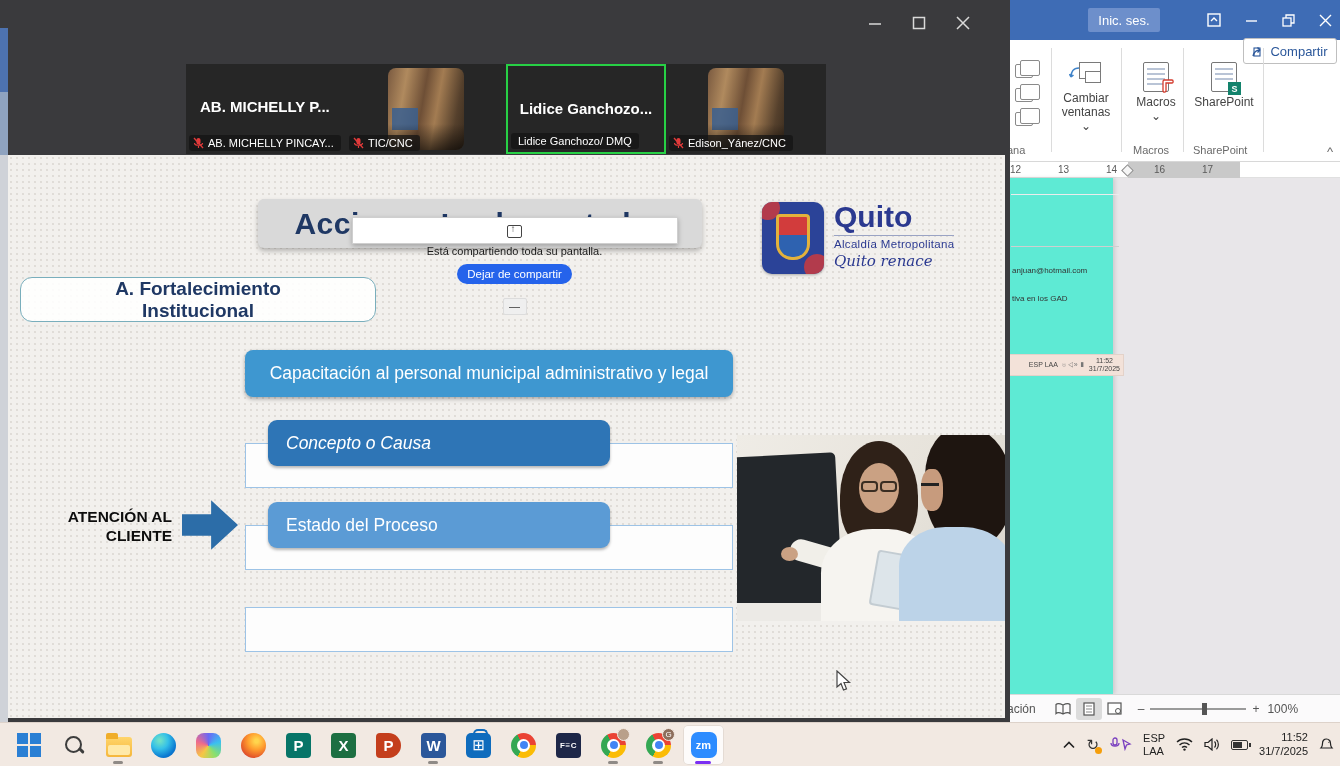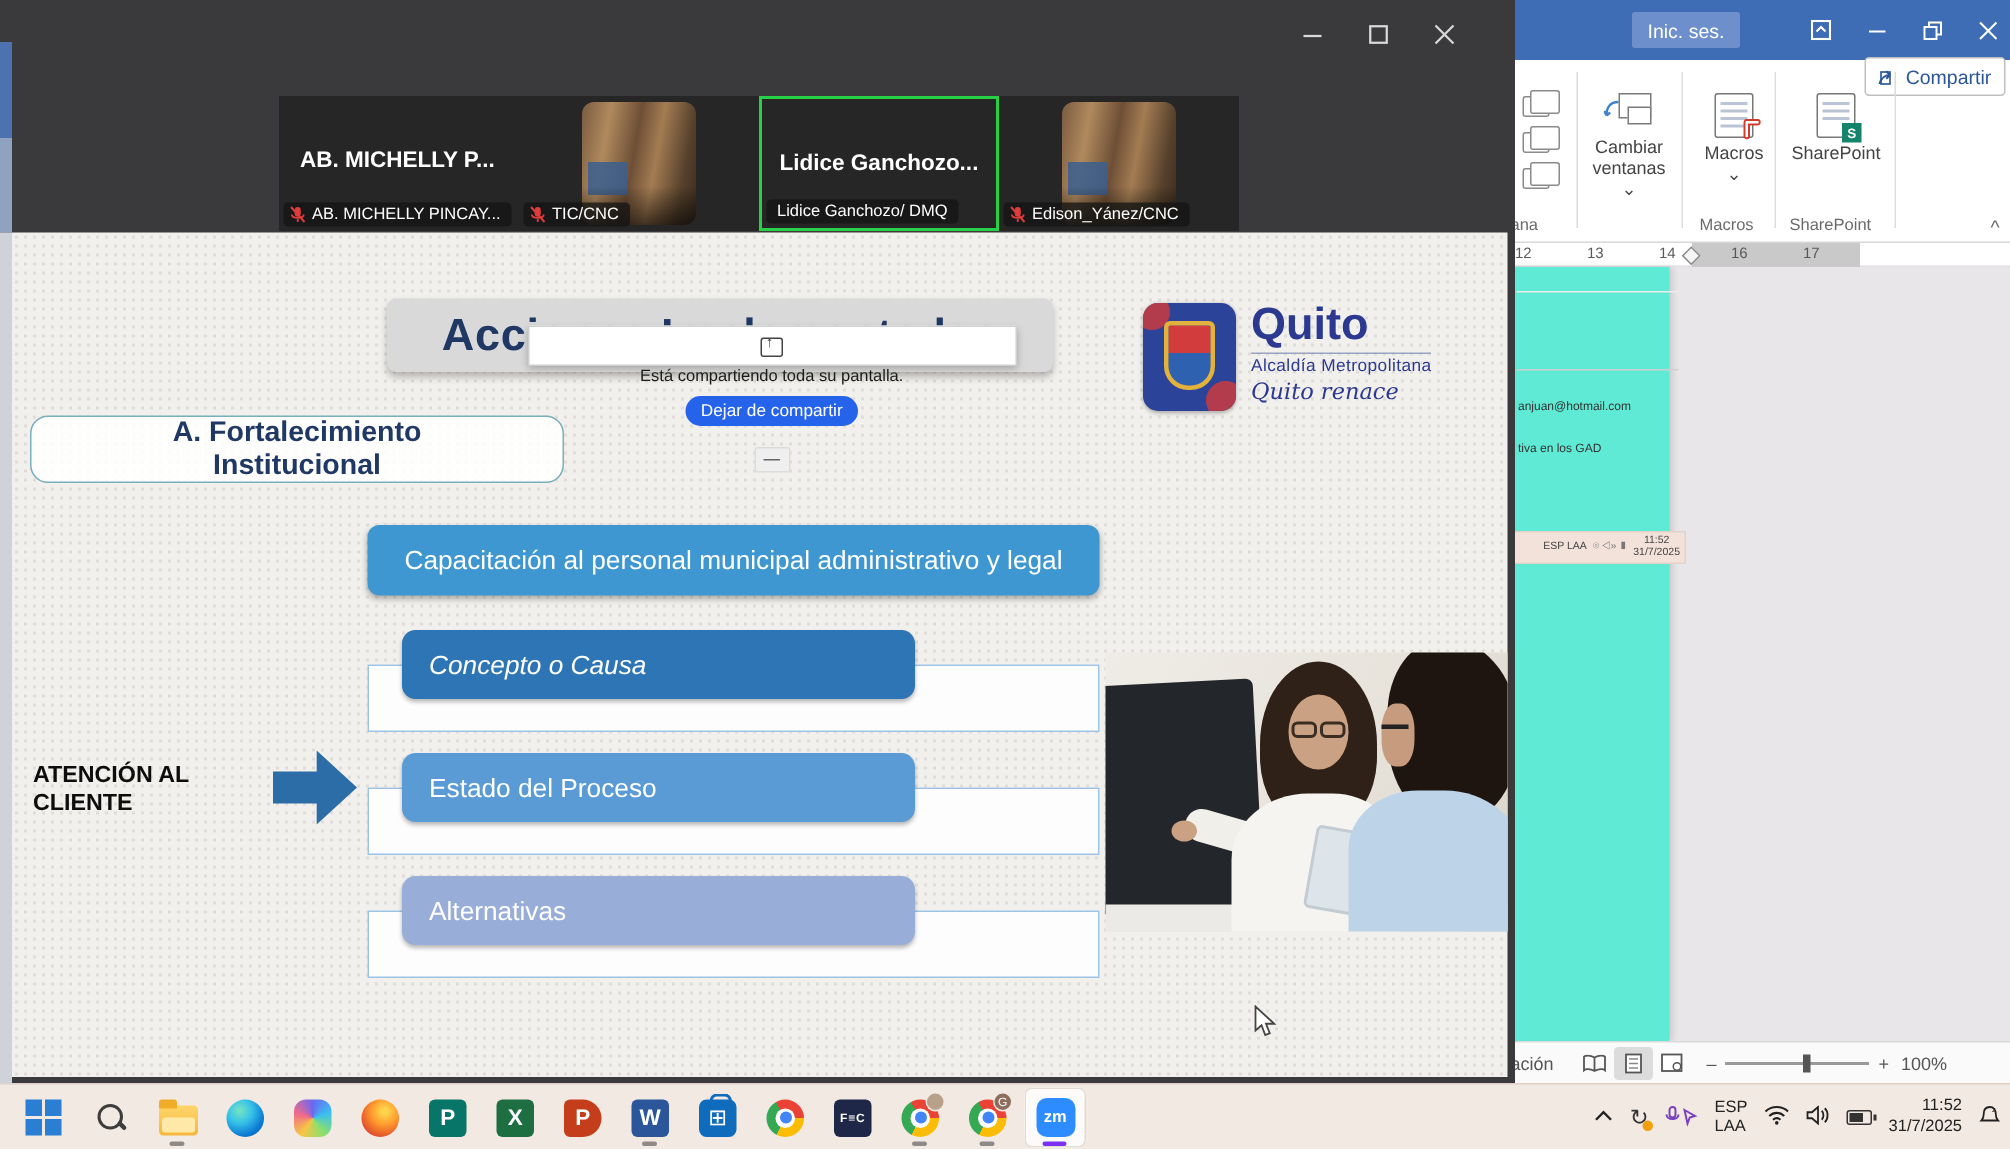--- a/index.html
+++ b/index.html
@@ -73,21 +73,21 @@
   .crest::after { content:""; position:absolute; right:-6px; bottom:-6px; width:26px; height:26px; background:#d43a3a; border-radius:50%; opacity:.8; }
   .crest .shield { position:absolute; left:14px; top:12px; width:34px; height:46px; border:3px solid #e3b23c; border-radius:4px 4px 16px 16px; background:linear-gradient(#d23c3c 0 46%, #2e62b0 46% 100%); }
   .logo-text .name { color:#2b3990; font-size:30px; font-weight:800; line-height:1; }
   .logo-text .sub { color:#2b3990; font-size:11.5px; border-top:1px solid #9aa3c4; margin-top:3px; padding-top:2px; letter-spacing:.3px; }
   .logo-text .tag { color:#2b3990; font-family:"DejaVu Serif", serif; font-style:italic; font-size:15px; margin-top:2px; }
   .section-box { left:12px; top:122px; width:356px; height:45px; background:rgba(255,255,255,.88); border:1.5px solid #79aebc; border-radius:12px; display:flex; flex-direction:column; align-items:center; justify-content:center; color:#1f3864; font-size:19px; font-weight:800; line-height:1.15; }
   .header-box { left:237px; top:195px; width:488px; height:47px; background:#3e97d0; border-radius:8px; box-shadow:0 2px 4px rgba(0,0,0,.3); display:flex; align-items:center; justify-content:center; text-align:center; color:#fff; font-size:17.5px; padding:0 14px; line-height:1.25; }
   .row-outline { left:237px; width:488px; height:45px; background:#fdfdfd; border:1px solid #9dc3e6; }
   .row-box { left:260px; width:342px; height:46px; border-radius:9px; box-shadow:0 2px 3px rgba(0,0,0,.28); display:flex; align-items:center; color:#fff; font-size:17.5px; padding-left:18px; }
   .rb1 { background:#2e75b6; } .rb2 { background:#5b9bd5; } .rb3 { background:#98aed8; }
-  .side-label { left:14px; top:352px; width:150px; text-align:left; color:#0d0d0d; font-size:15.5px; font-weight:800; line-height:1.25; }
+  .side-label { left:14px; top:352px; width:150px; text-align:right; color:#0d0d0d; font-size:15.5px; font-weight:800; line-height:1.25; }
   .side-arrow { left:174px; top:342px; width:56px; height:56px; background:#2c6da8; clip-path:polygon(0 31%, 52% 31%, 52% 6%, 100% 50%, 52% 94%, 52% 69%, 0 69%); }
 
   
   .photo { left:729px; top:280px; width:268px; height:186px; overflow:hidden; background:linear-gradient(120deg,#efece6 0%,#e7e3db 55%,#d9d5cd 100%); }
   .photo > div { position:absolute; }
   .ph-monitor { left:-10px; top:20px; width:112px; height:152px; background:#23272b; border-radius:5px; transform:rotate(-3deg); border-left:3px solid #3a3f45; }
   .ph-stand { left:28px; top:170px; width:64px; height:9px; background:#2e3338; border-radius:2px; }
   .ph-hair1 { left:103px; top:6px; width:78px; height:110px; background:#2f2118; border-radius:50% 50% 42% 42%; }
   .ph-face1 { left:122px; top:28px; width:40px; height:50px; background:#caa183; border-radius:50%; }
   .ph-glass1 { left:124px; top:46px; width:17px; height:11px; border:2px solid #3a2d22; border-radius:4px; }
@@ -382,21 +382,20 @@
       </div>
 
       <div class="abs header-box">Capacitación al personal municipal administrativo y legal</div>
 
       <div class="abs row-outline" style="top:288px;"></div>
       <div class="abs row-outline" style="top:370px;"></div>
       <div class="abs row-outline" style="top:452px;"></div>
 
       <div class="abs row-box rb1" style="top:265px;font-style:italic;">Concepto o Causa</div>
       <div class="abs row-box rb2" style="top:347px;">Estado del Proceso</div>
-      <div class="abs row-box rb3" style="top:429px;">Alternativas</div>
 
       <div class="abs side-label">ATENCIÓN AL CLIENTE</div>
       <div class="abs side-arrow"></div>
 
       <div class="abs photo">
         <div class="ph-monitor"></div>
         <div class="ph-stand"></div>
         <div class="ph-desk"></div>
         <div class="ph-arm1"></div>
         <div class="ph-hand1"></div>

